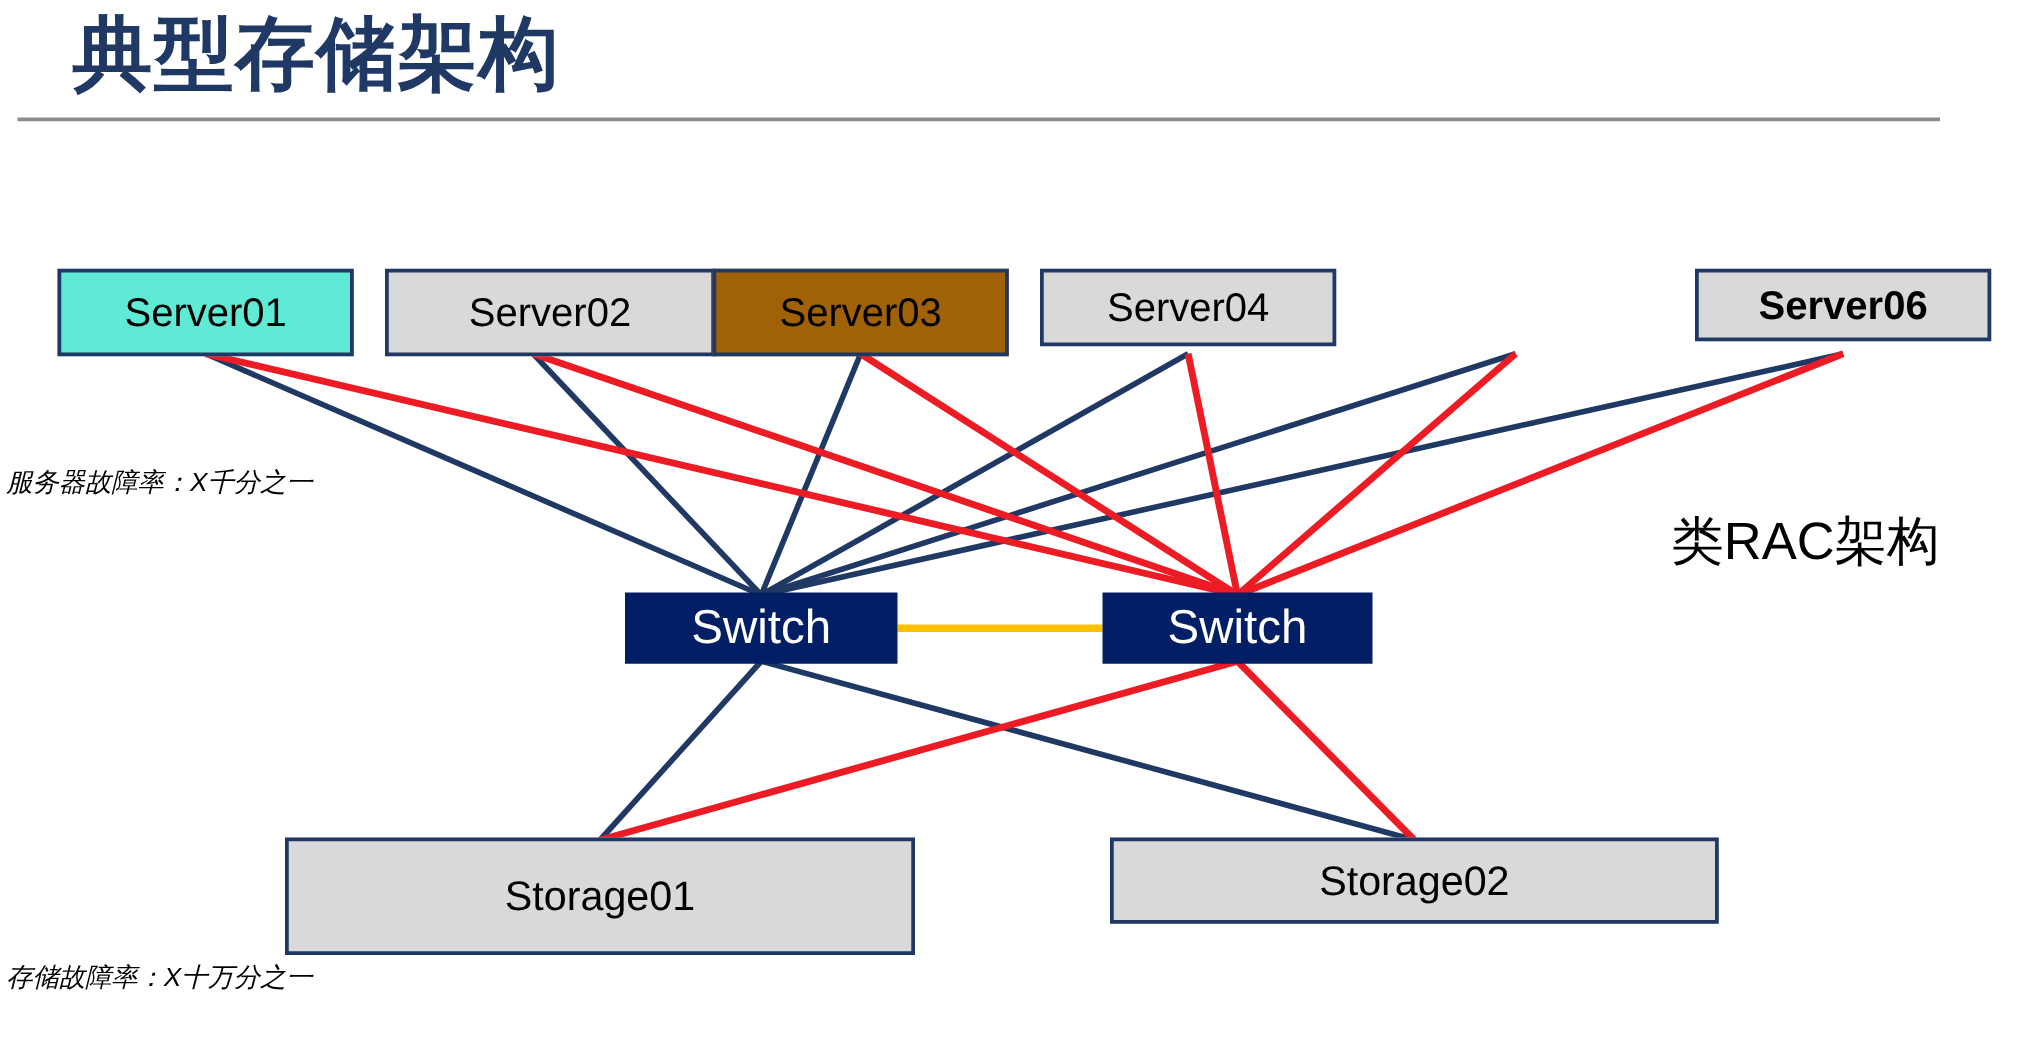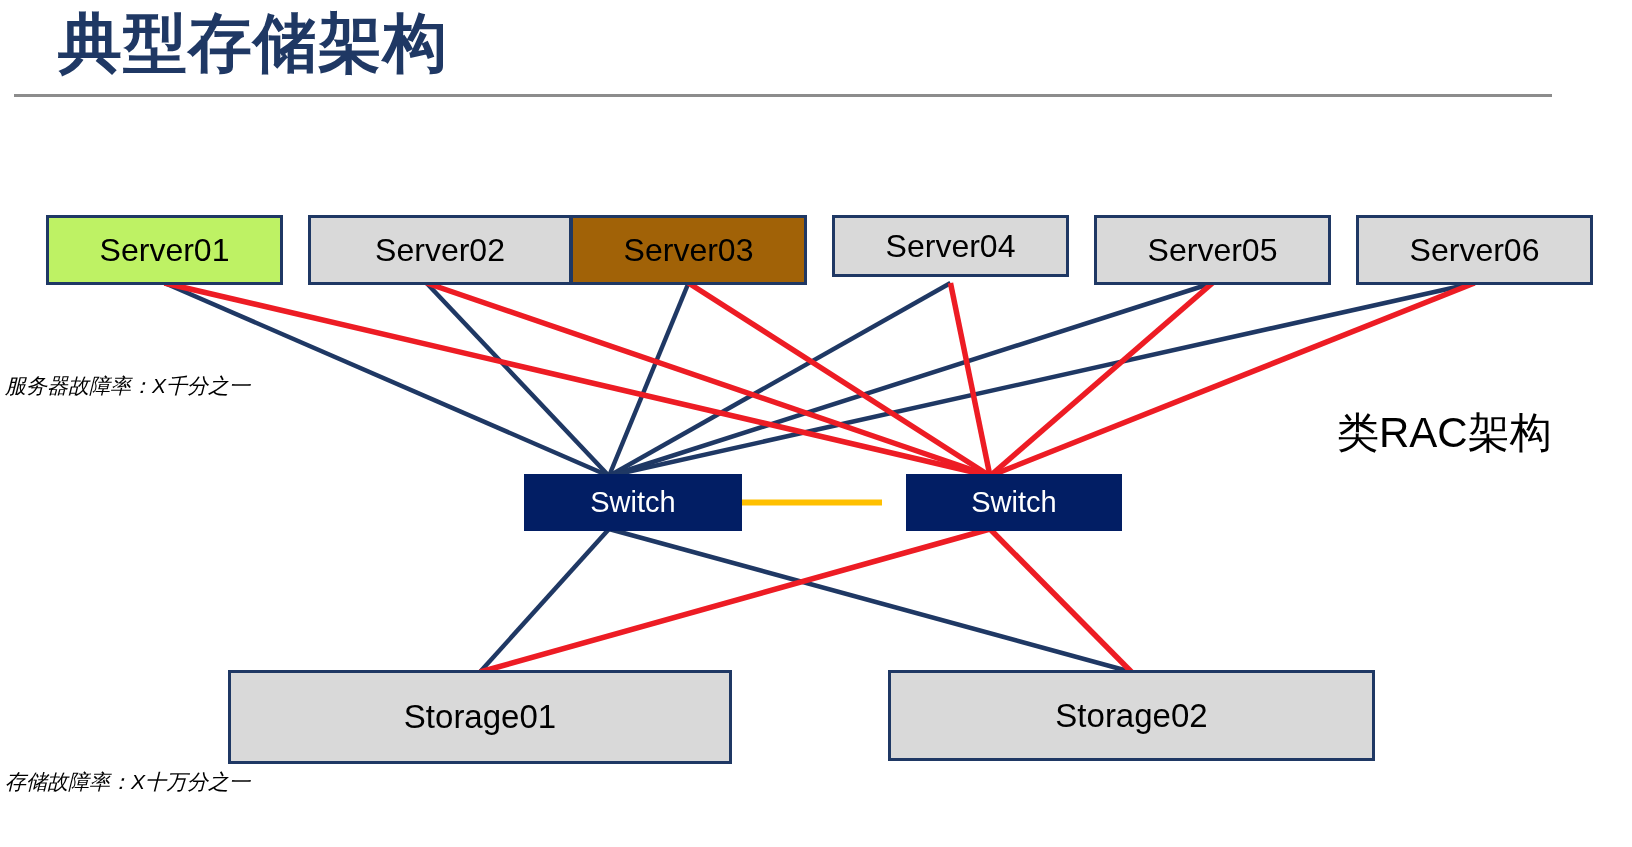--- a/index.html
+++ b/index.html
@@ -40,23 +40,22 @@
     box-sizing: border-box;
     z-index: 2;
   }
   .server-box {
     border-width: 3px;
     border-style: solid;
     font-size: 32px;
     color: #000000;
   }
   .switch-box {
-    font-size: 29px;
+    font-size: 38px;
     color: #ffffff;
-    margin-left: 24px;
   }
   .storage-box {
     border-width: 3px;
     border-style: solid;
     font-size: 33px;
     color: #000000;
   }
   .side-label {
     position: absolute;
     font-size: 21px;
@@ -96,53 +95,50 @@
       <line x1="1212.5" y1="283" x2="990" y2="476" stroke="#ED1C24" stroke-width="5.5"></line>
       <line x1="1474.5" y1="283" x2="990" y2="476" stroke="#ED1C24" stroke-width="5.5"></line>
       <line x1="990" y1="529" x2="480" y2="672" stroke="#ED1C24" stroke-width="5.5"></line>
       <line x1="990" y1="529" x2="1131.5" y2="672" stroke="#ED1C24" stroke-width="5.5"></line>
       <line x1="718" y1="502.5" x2="882" y2="502.5" stroke="#FFC000" stroke-width="6"></line>
     </svg>
 
   <div class="page-title" style="color: rgb(31, 56, 100);">典型存储架构</div>
   <div class="divider" style="background: rgb(140, 140, 140);"></div>
 
-  <div class="node server-box" style="left: 46px; top: 215px; width: 237px; height: 70px; background: #bef264; border-color: rgb(31, 56, 100);">
+  <div class="node server-box" style="left: 46px; top: 215px; width: 237px; height: 70px; background: #5eead4; border-color: rgb(31, 56, 100);">
     <span>Server01</span>
   </div>
   <div class="node server-box" style="left: 308px; top: 215px; width: 264px; height: 70px; background: rgb(217, 217, 217); border-color: rgb(31, 56, 100);">
     <span>Server02</span>
   </div>
   <div class="node server-box" style="left: 570px; top: 215px; width: 237px; height: 70px; background: #a16207; border-color: rgb(31, 56, 100);">
     <span>Server03</span>
   </div>
   <div class="node server-box" style="left: 832px; top: 215px; width: 237px; height: 62px; background: rgb(217, 217, 217); border-color: rgb(31, 56, 100);">
     <span>Server04</span>
   </div>
-  <div class="node server-box" style="left: 1094px; top: 215px; width: 237px; height: 70px; background: rgb(217, 217, 217); border-color: rgb(31, 56, 100);">
-    <span>Server05</span>
-  </div>
-  <div class="node server-box" style="left: 1356px; top: 215px; width: 237px; height: 70px; background: rgb(217, 217, 217); border-color: rgb(31, 56, 100);">
+  <div class="node server-box" style="left: 1356px; top: 215px; width: 237px; height: 58px; background: rgb(217, 217, 217); border-color: rgb(31, 56, 100); font-weight: bold;">
     <span>Server06</span>
   </div>
 
   <div class="side-label" style="left:5px; top:372px;">服务器故障率：X千分之一</div>
   <div class="side-label" style="left:5px; top:768px;">存储故障率：X十万分之一</div>
 
   <div class="node switch-box" style="left: 500px; top: 474px; width: 218px; height: 57px; background: rgb(2, 30, 100); color: rgb(255, 255, 255);">
     <span>Switch</span>
   </div>
   <div class="node switch-box" style="left: 882px; top: 474px; width: 216px; height: 57px; background: rgb(2, 30, 100); color: rgb(255, 255, 255);">
     <span>Switch</span>
   </div>
 
   <div class="annotation">
     <div>类RAC架构</div>
   </div>
 
   <div class="node storage-box" style="left: 228px; top: 670px; width: 504px; height: 94px; background: rgb(217, 217, 217); border-color: rgb(31, 56, 100);">
     <span>Storage01</span>
   </div>
-  <div class="node storage-box" style="left: 888px; top: 670px; width: 487px; height: 91px; background: rgb(217, 217, 217); border-color: rgb(31, 56, 100);">
+  <div class="node storage-box" style="left: 888px; top: 670px; width: 487px; height: 69px; background: rgb(217, 217, 217); border-color: rgb(31, 56, 100);">
     <span>Storage02</span>
   </div>
 
 </div>
 
 </body></html>

